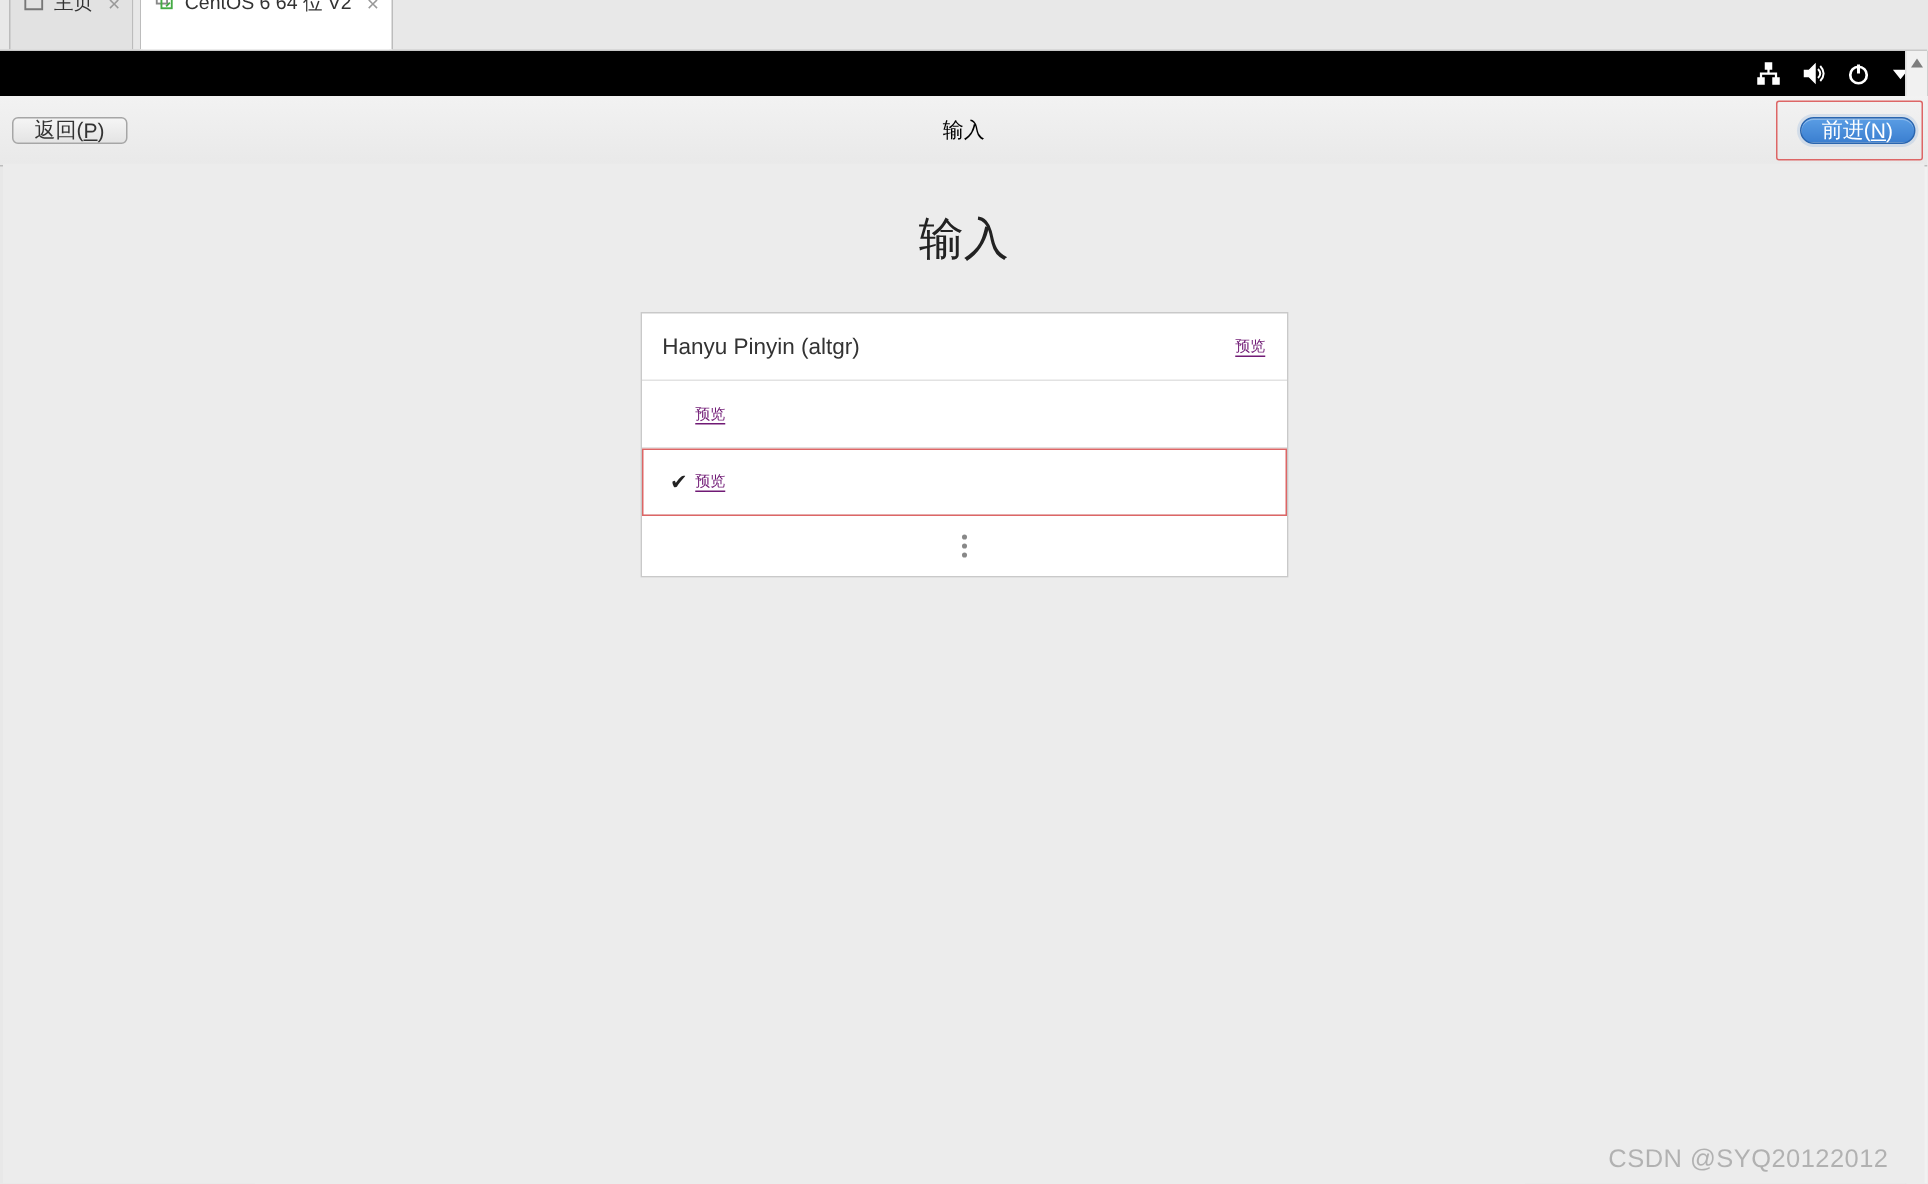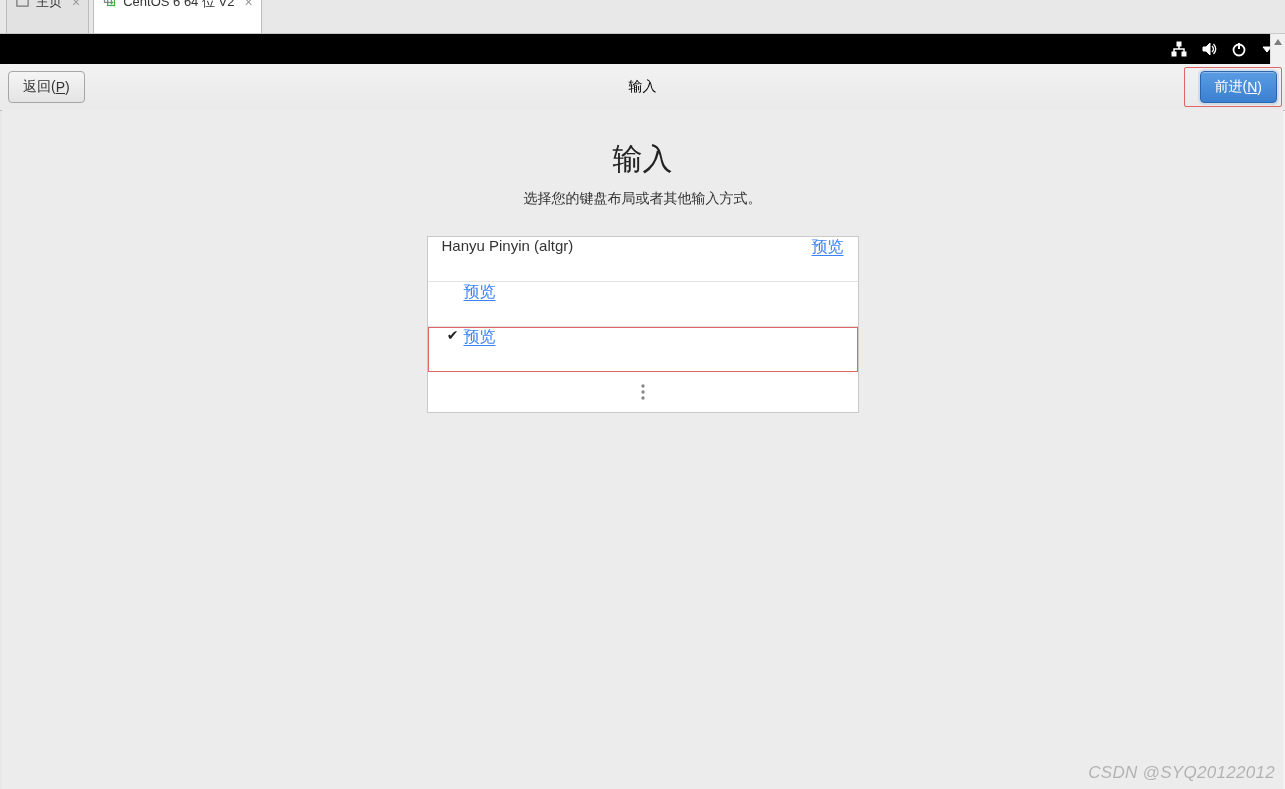--- a/index.html
+++ b/index.html
@@ -8,39 +8,39 @@
   .tab{display:flex;align-items:center;height:30px;padding:16px 8px;background:#e2e2e2;border:1px solid #bcbcbc;border-bottom:none;border-top-left-radius:4px;border-top-right-radius:4px;font-size:13px;color:#333;gap:6px;margin-right:4px;position:relative;}
   .tab.active{background:#ffffff;}
   .tab .close{color:#999;font-size:14px;margin-left:4px;}
   .tab svg{width:15px;height:15px;}
   
   .blackbar{height:30px;background:#000;display:flex;justify-content:flex-end;align-items:center;padding:0 12px;gap:14px;}
   .blackbar svg{fill:#fff;stroke:#fff;}
   .blackbar .ico{display:flex;align-items:center;}
   
   .actionbar{height:46px;background:linear-gradient(#f2f2f2,#e9e9e9);border-bottom:1px solid #bdbdbd;display:flex;align-items:center;padding:0 8px;position:relative;}
-  .btn{height:32px;padding:0 14px;border:1px solid #a6a6a6;border-radius:4px;background:linear-gradient(#f5f5f5,#e4e4e4);font-size:14px;color:#333;display:flex;align-items:center;cursor:pointer;}
-  .btn.primary{background:linear-gradient(#5a9de4,#3b7fd0);color:#fff;border-color:#2a66b0;box-shadow:inset 0 1px 0 rgba(255,255,255,.3),0 0 0 2px rgba(59,127,208,.15);}
+  .btn{height:18px;padding:0 14px;border:1px solid #a6a6a6;border-radius:4px;background:linear-gradient(#f5f5f5,#e4e4e4);font-size:14px;color:#333;display:flex;align-items:center;cursor:pointer;}
+  .btn.primary{background:linear-gradient(#5a9de4,#3b7fd0);color:#fff;border-color:#2a66b0;box-shadow:inset 0 1px 0 rgba(255,255,255,.3),0 0 0 2px rgba(59,127,208,.15);border-radius:14px;}
   .btn .ul{text-decoration:underline;}
   .actionbar .center{position:absolute;left:0;right:0;text-align:center;pointer-events:none;font-size:14px;}
   .highlight-box{position:absolute;right:3px;top:3px;bottom:3px;width:96px;border:1px solid #d66;pointer-events:none;border-radius:2px;}
   
   .main{background:#ececec;position:absolute;top:109px;bottom:0;left:2px;right:2px;}
   .heading{text-align:center;margin-top:30px;font-size:30px;font-weight:500;color:#222;}
   .subtitle{text-align:center;margin-top:10px;font-size:14px;color:#333;}
   .list{width:430px;margin:28px auto 0;background:#fff;border:1px solid #c9c9c9;}
-  .row{height:44px;display:flex;align-items:flex-start;padding:0 14px;border-bottom:1px solid #e2e2e2;}
+  .row{height:44px;display:flex;align-items:center;padding:0 14px;border-bottom:1px solid #e2e2e2;}
   .row:last-child{border-bottom:none;}
   .row .label{flex:1;font-size:15px;color:#333;}
   .row .check{width:22px;text-align:center;color:#222;font-size:14px;}
-  .row .preview{color:#3b82f6;font-size:16px;cursor:pointer;text-decoration:underline;text-underline-offset:3px;}
+  .row .preview{color:#701a75;font-size:10px;cursor:pointer;text-decoration:underline;text-underline-offset:3px;}
   .row.selected{outline:1px solid #d66;outline-offset:-1px;}
   .morerow{height:40px;display:flex;justify-content:center;align-items:center;}
   .dots svg{display:block;}
-  .watermark{position:absolute;right:8px;bottom:6px;font-size:17px;color:rgba(0,0,0,.25);font-style:italic;letter-spacing:.3px;}
+  .watermark{position:absolute;right:24px;bottom:6px;font-size:17px;color:rgba(0,0,0,.25);letter-spacing:.3px;}
   .scrollbar-gutter{position:absolute;right:0;top:33px;bottom:0;width:14px;background:#f1f1f1;border-left:1px solid #ddd;}
   .scroll-btn{height:17px;display:flex;align-items:center;justify-content:center;}
   .scroll-btn svg{fill:#7d7d7d;}
 </style>
 </head>
 <body>
 
 <div class="scrollbar-gutter">
   <div class="scroll-btn">
     <svg width="10" height="10" viewBox="0 0 10 10">
@@ -112,21 +112,20 @@
       <span>前进(</span>
         <span class="ul">N</span>
         <span>)</span>
     </button>
   </div>
   <div class="highlight-box"></div>
 </div>
 
 <div class="main">
   <div class="heading">输入</div>
-  <div class="subtitle">选择您的键盘布局或者其他输入方式。</div>
 
   <div class="list">
     <div class="row">
       <span class="label">Hanyu Pinyin (altgr)</span>
       <span class="check"></span>
       <span class="preview">预览</span>
     </div>
     <div class="row">
       <span class="check"></span>
       <span class="preview">预览</span>

